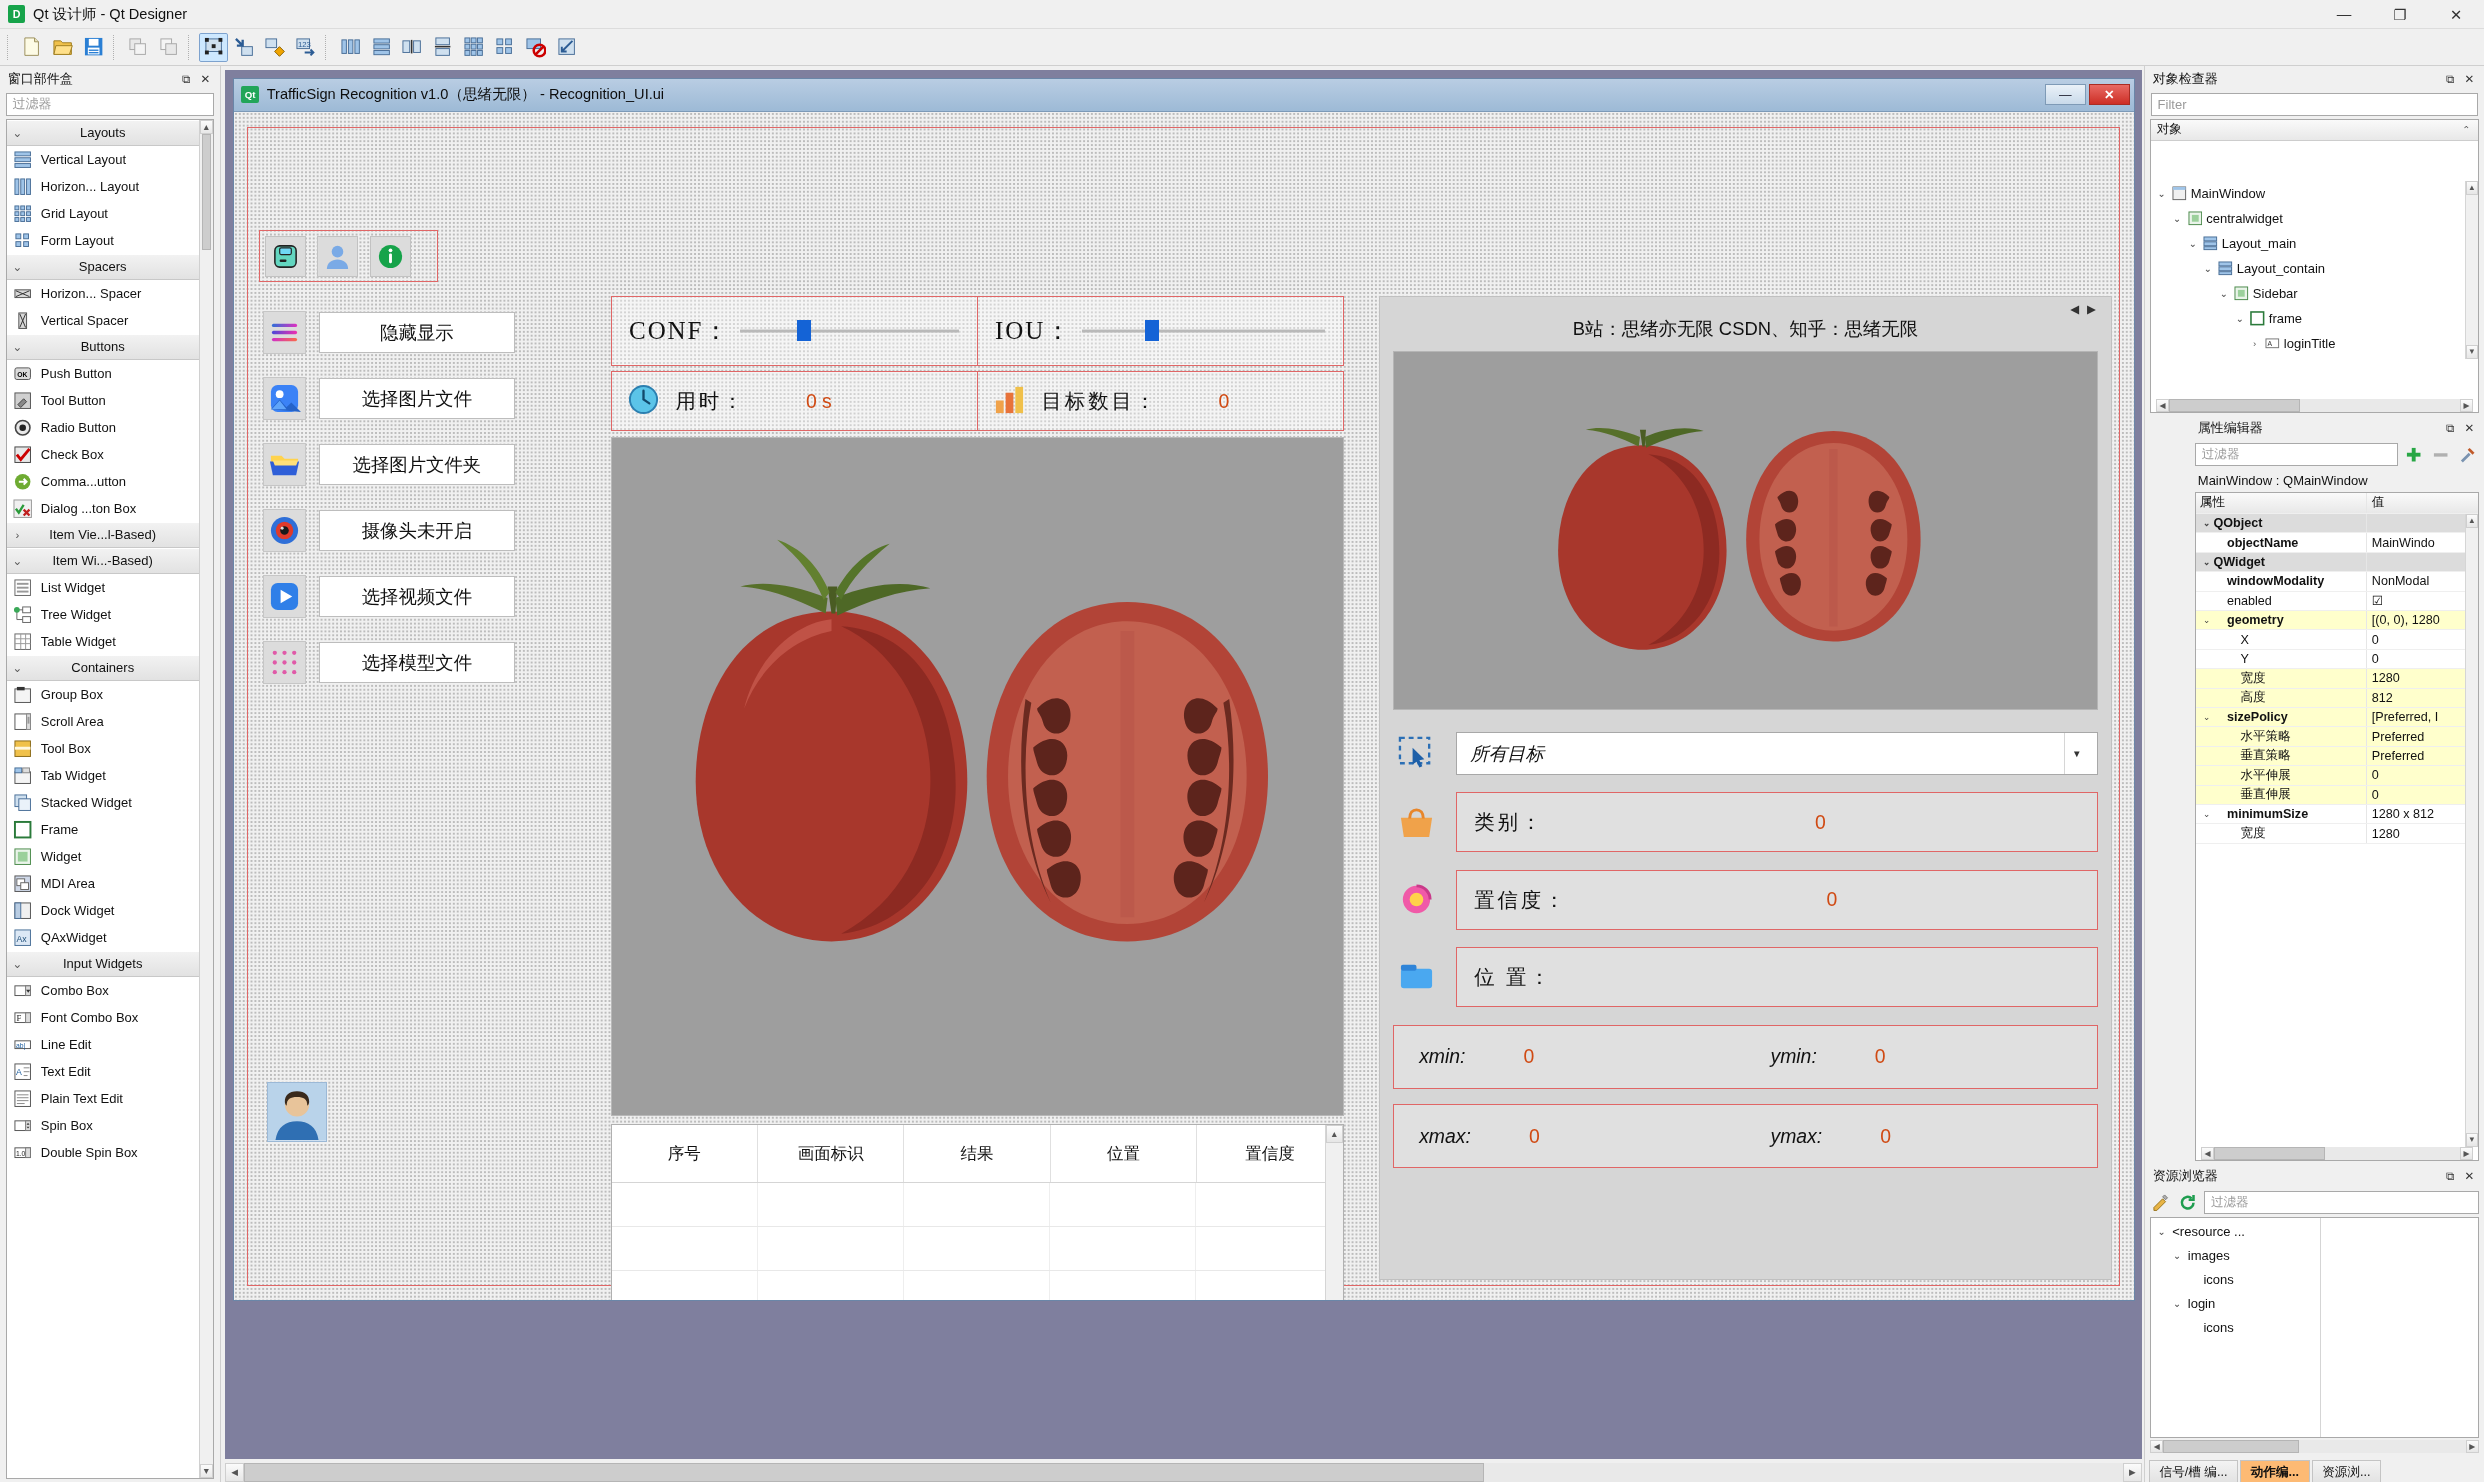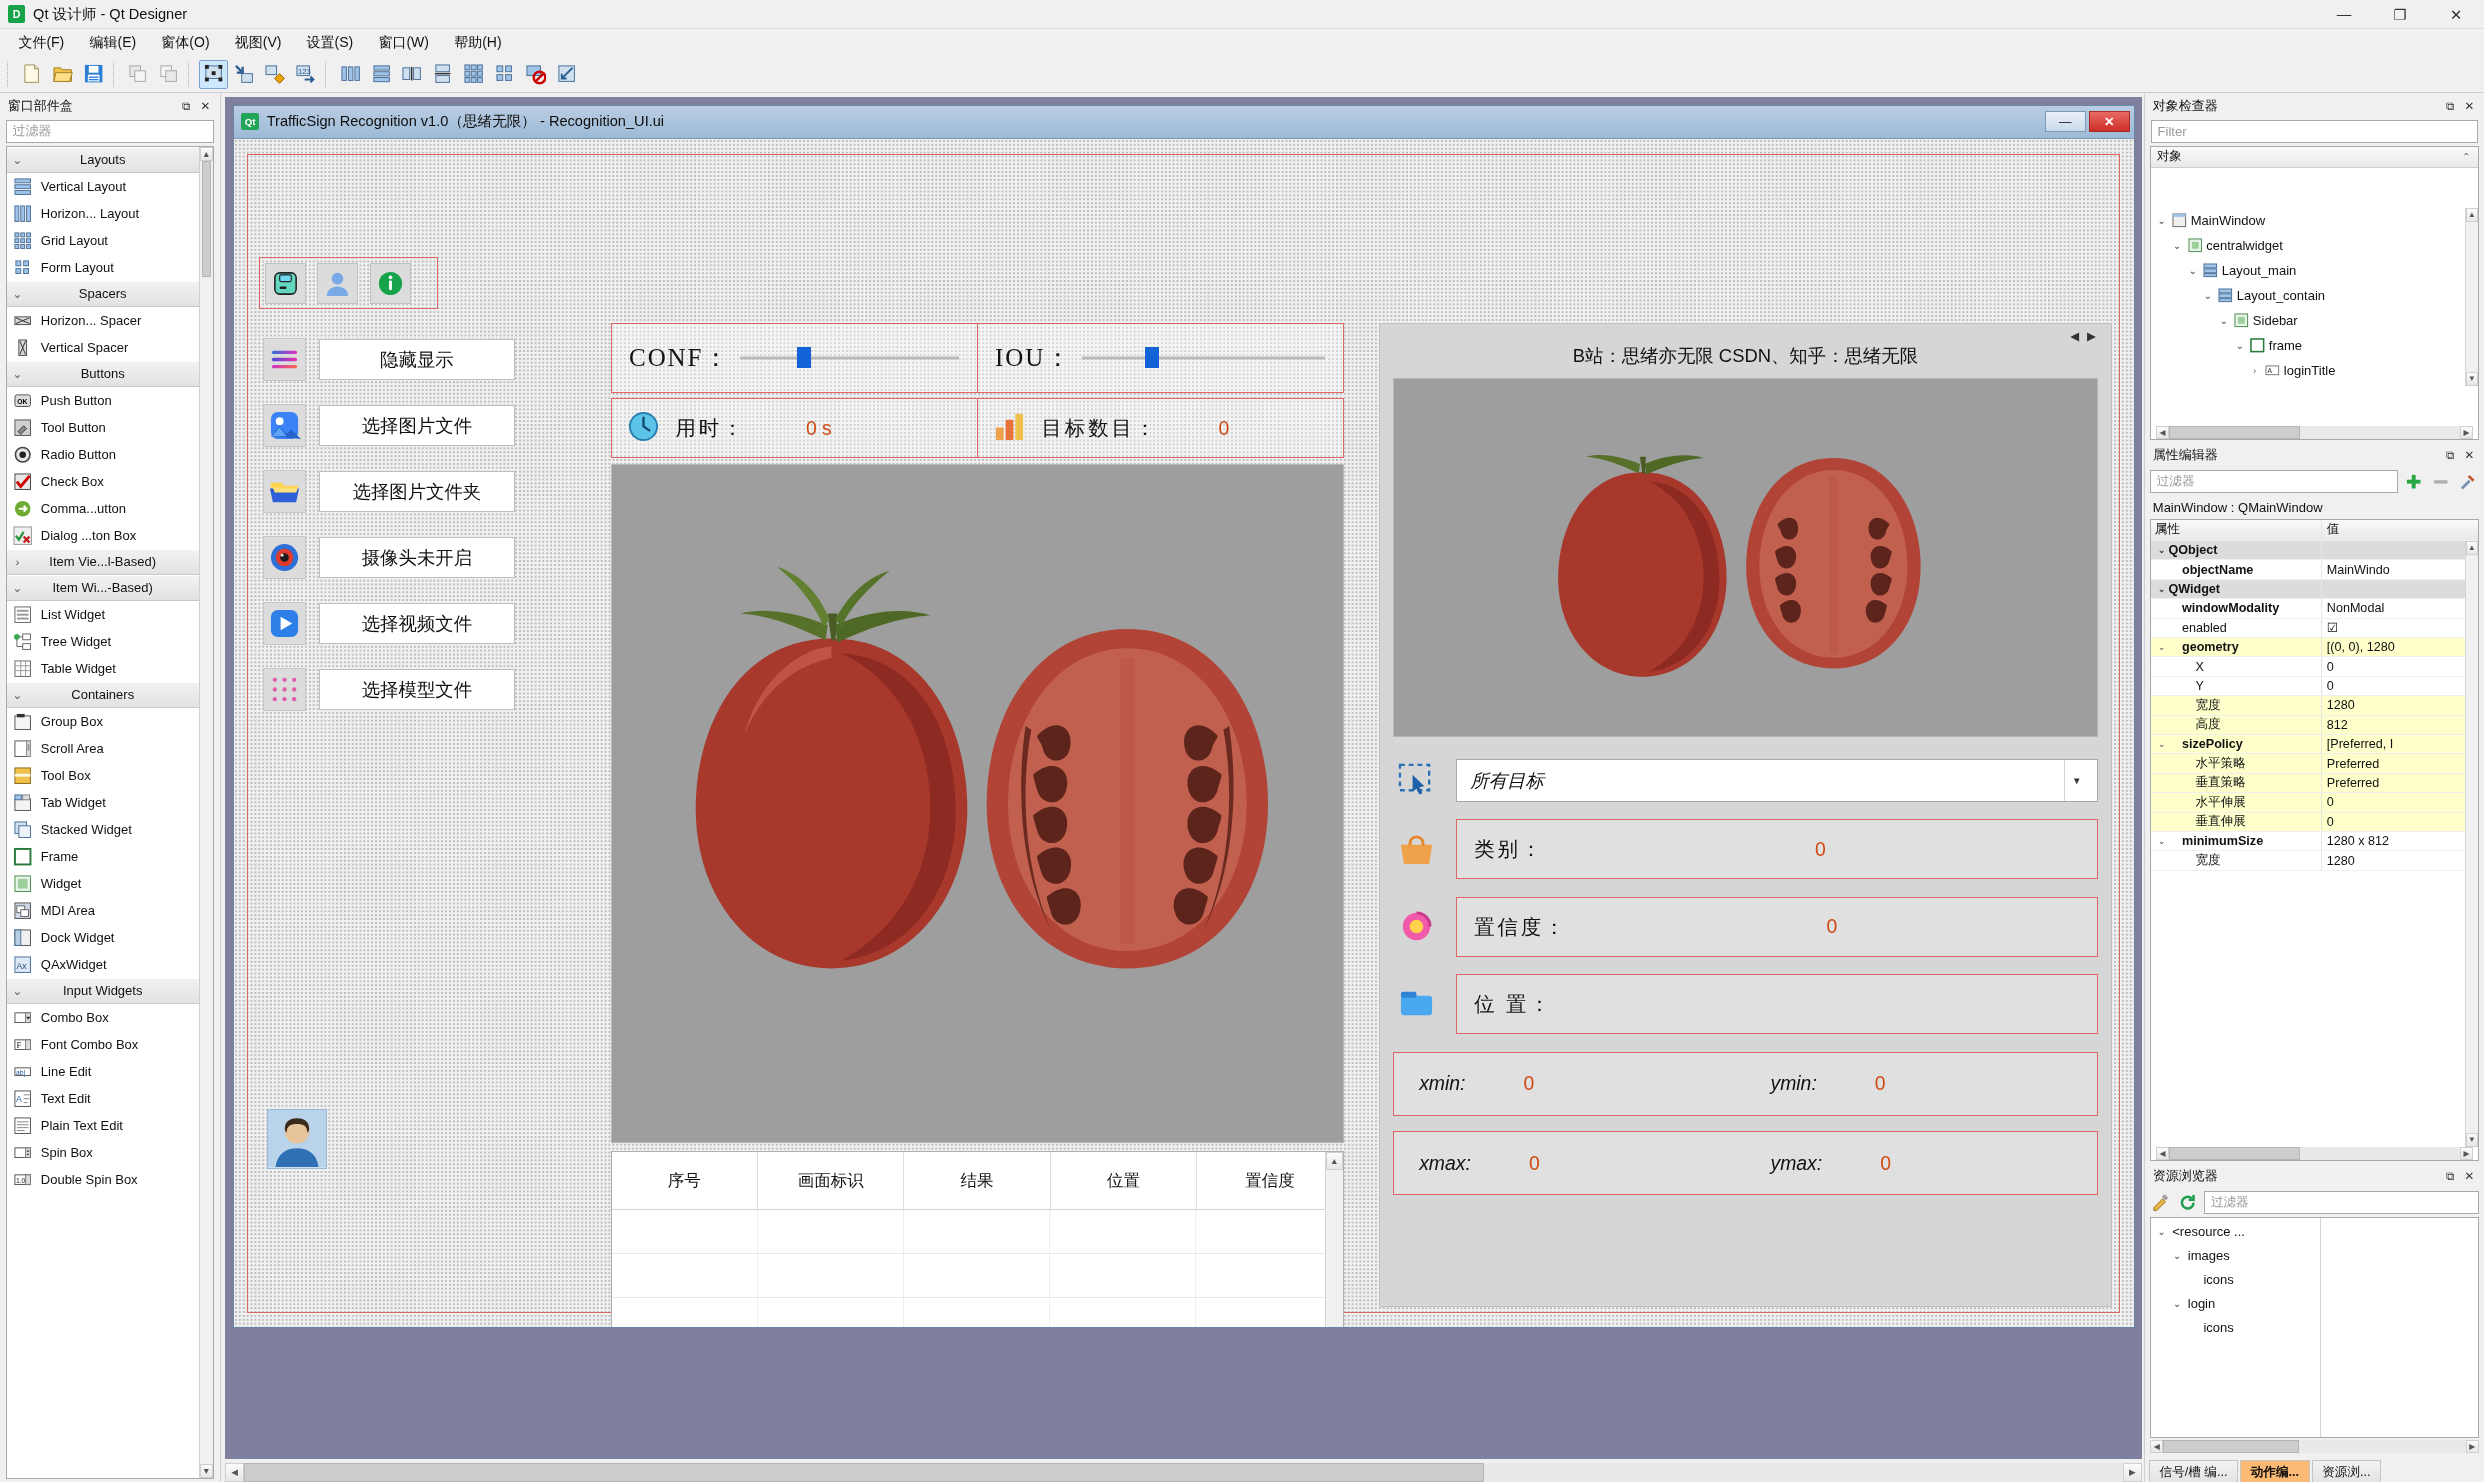--- a/index.html
+++ b/index.html
@@ -172,29 +172,20 @@
   <div class="titlebar">
     <div class="tb-icon">D</div>
     <div class="tb-title">Qt 设计师 - Qt Designer</div>
     <div class="tb-btns">
       <div class="tb-btn">—</div>
       <div class="tb-btn">❐</div>
       <div class="tb-btn close">✕</div>
     </div>
   </div>
 
-  <div class="menubar" id="menubar">
-      <div class="menu-item">文件(F)</div>
-      <div class="menu-item">编辑(E)</div>
-      <div class="menu-item">窗体(O)</div>
-      <div class="menu-item">视图(V)</div>
-      <div class="menu-item">设置(S)</div>
-      <div class="menu-item">窗口(W)</div>
-      <div class="menu-item">帮助(H)</div>
-    </div>
 
   <div class="toolbar">
     <div class="tgrip"></div>
     <div class="tbtn">
         <svg width="21.3" height="21.3" viewBox="0 0 22 22">
           <path d="M4 2h10l4 4v14H4z" fill="#fdfbe5" stroke="#9b8f5c"></path>
           <path d="M14 2v4h4" fill="#e8e2bb" stroke="#9b8f5c"></path>
         </svg>
       </div>
     <div class="tbtn">
@@ -1157,21 +1148,21 @@
           <div class="hsb-mini">
             <div class="a">◀</div>
             <div class="tr">
                 <div class="th2"></div>
               </div>
             <div class="a">▶</div>
           </div>
         </div>
       </div>
 
-      <div class="rd-sec" style="flex:1;min-height:0;">
+      <div class="rd-sec" style="flex:1;min-height:0;margin-left:45px;">
         <div class="dockhdr">
           <span>属性编辑器</span>
           <span class="sp">
             <span class="dockbtn">⧉</span>
             <span class="dockbtn">✕</span>
           </span>
         </div>
         <div class="propfilter">
           <span class="pf">过滤器</span>
           <span class="pbtn">

